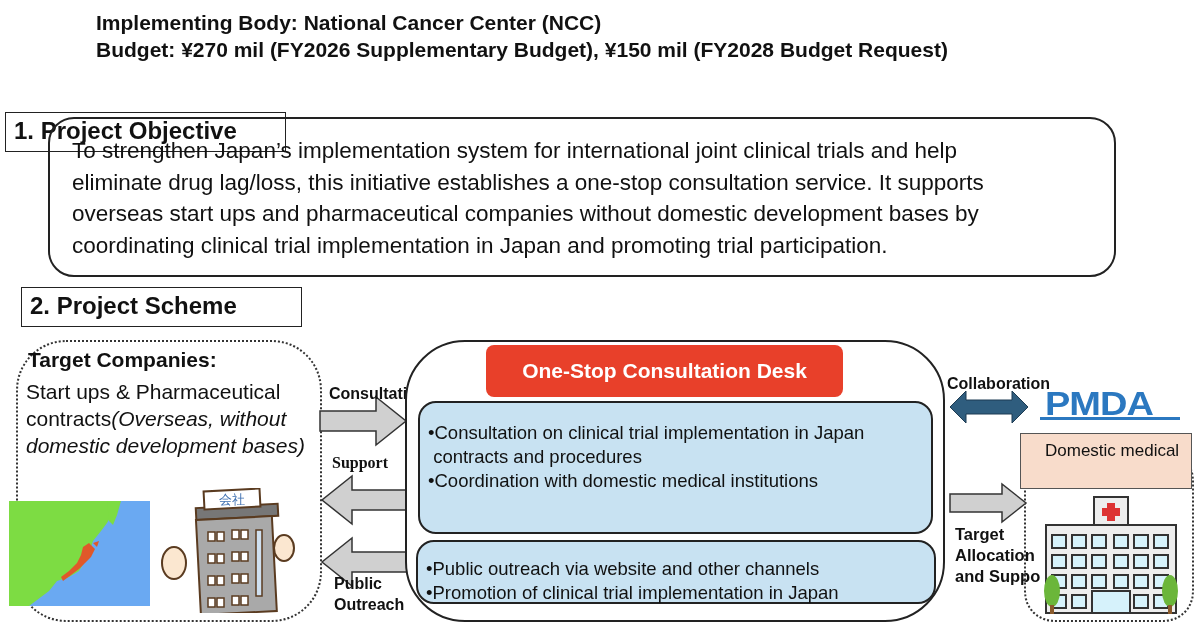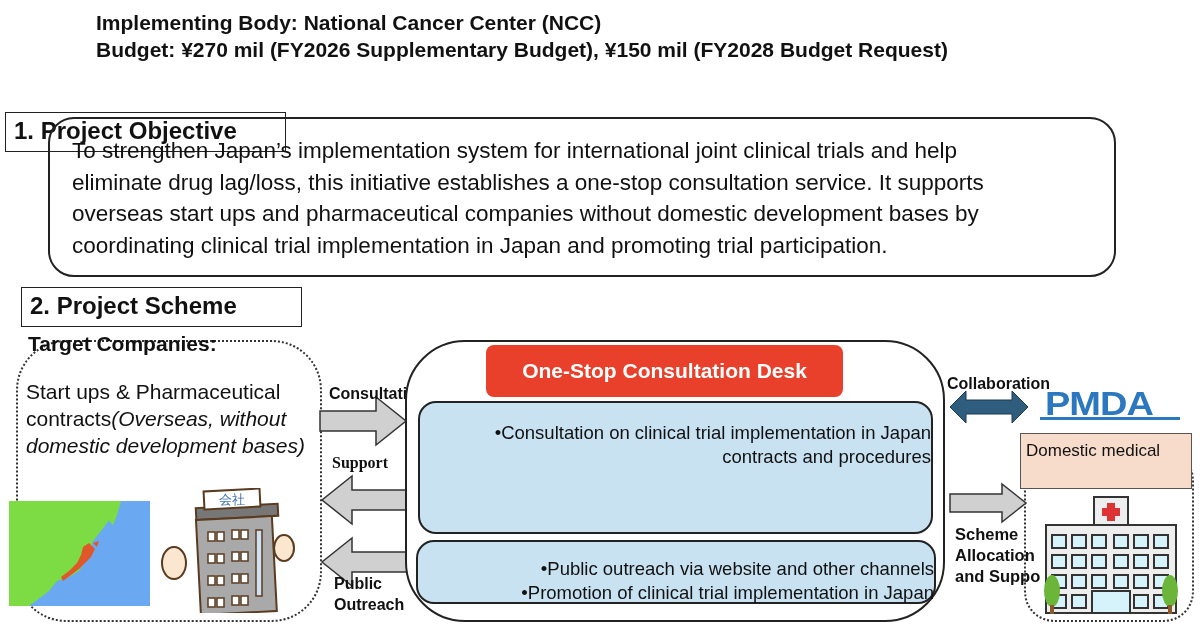--- a/index.html
+++ b/index.html
@@ -7,37 +7,37 @@
          font-family:"Liberation Sans", sans-serif; color:#111; }
   .abs { position:absolute; }
   .hdr { font-weight:bold; font-size:21px; line-height:27px; left:96px;text-align:center; }
   .secbox { position:absolute; border:1.5px solid #222; background:#fff;
             font-weight:bold; font-size:24px; padding:0 0 0 8px; box-sizing:border-box; line-height:36px; }
   .objective { position:absolute; left:48px; top:117px; width:1068px; height:160px;
                border:2px solid #222; border-radius:26px; box-sizing:border-box;
                font-size:22.5px; line-height:31.5px; padding:16px 0 0 22px; }
   .target { position:absolute; left:16px; top:340px; width:306px; height:282px;
             border:2.5px dotted #333; border-radius:50px; box-sizing:border-box; }
-  .target-title { position:absolute; left:28px; top:332px; font-weight:bold; font-size:21px; }
+  .target-title { position:absolute; left:28px; top:348px; font-weight:bold; font-size:21px; }
   .target-text { position:absolute; left:26px; top:378px; font-size:21px; line-height:27px; width:330px; }
   .target-text i { font-style:italic; }
   .arrow-label { position:absolute; font-weight:bold; font-size:16px; line-height:21px; }
   .desk { position:absolute; left:405px; top:340px; width:540px; height:282px;
           border:2px solid #222; border-radius:60px; box-sizing:border-box; background:#fff; }
   .desk-title { position:absolute; left:486px; top:345px; width:357px; height:52px;
                 background:#e8402a; border-radius:8px; color:#fff; font-weight:bold;
                 font-size:21px; line-height:52px; text-align:center; }
   .bluebox { position:absolute; background:#c8e2f2; border:2px solid #222; border-radius:18px;
-             box-sizing:border-box; font-size:18.5px; line-height:24px; padding-left:8px;text-align:right; }
+             box-sizing:border-box; font-size:18.5px; line-height:24px; padding-left:8px; }
   .bluebox div { white-space:nowrap; }
   .pmda { position:absolute; left:1045px; top:383px; font-weight:bold; font-size:38px;
           color:#2b78c0; letter-spacing:-1px; font-family:"Liberation Sans", sans-serif; transform:scaleY(0.85); }
   .domestic { position:absolute; left:1020px; top:433px; width:172px; height:56px;
               background:#f8dccb; border:1.5px solid #555; box-sizing:border-box;
-              font-size:17px; line-height:21px; padding:6px 0 0 5px; }
+              font-size:17px; line-height:21px; padding:6px 0 0 24px; }
   .right-dotted { position:absolute; left:1024px; top:450px; width:170px; height:172px;
                   border:2.5px dotted #333; border-radius:30px; box-sizing:border-box; }
 </style>
 </head>
 <body>
 
 <div class="abs hdr" style="top:9px;">Implementing Body: National Cancer Center (NCC)</div>
 <div class="abs hdr" style="top:36px;">Budget: ¥270 mil (FY2026 Supplementary Budget), ¥150 mil (FY2028 Budget Request)</div>
 
 <div class="secbox" style="left:5px; top:84px; width:281px; height:40px;margin-top:28px;">1. Project Objective</div>
@@ -110,20 +110,21 @@
 <div class="arrow-label" style="left:334px; top:573px;">
   <div>Public</div>
   <div>Outreach</div>
 </div>
 
 <div class="desk"></div>
 <div class="desk-title">One-Stop Consultation Desk</div>
 <div class="bluebox" style="left:418px; top:401px; width:515px; height:133px; padding-top:18px;">
   <div>•Consultation on clinical trial implementation in Japan</div>
   <div style="white-space:pre;"> contracts and procedures</div>
+  <div>•Coordination with domestic medical institutions</div>
 </div>
 <div class="bluebox" style="left:416px; top:540px; width:520px; height:64px; padding-top:15px;">
   <div>•Public outreach via website and other channels</div>
   <div>•Promotion of clinical trial implementation in Japan</div>
 </div>
 
 <div class="arrow-label" style="left:947px; top:373px;">Collaboration</div>
 <svg class="abs" style="left:948px; top:389px;" width="82" height="36" viewBox="0 0 82 36">
   <polygon points="2,18 18,2 18,11 64,11 64,2 80,18 64,34 64,25 18,25 18,34" fill="#2f5d7e" stroke="#1d3b52" stroke-width="1"></polygon>
 </svg>
@@ -133,21 +134,21 @@
 
 <div class="right-dotted"></div>
 <div class="domestic">
   <div>Domestic medical</div>
 </div>
 
 <svg class="abs" style="left:948px; top:482px;" width="80" height="42" viewBox="0 0 80 42">
   <polygon points="2,12 54,12 54,2 78,21 54,40 54,30 2,30" fill="#d0d0d0" stroke="#333" stroke-width="1.5"></polygon>
 </svg>
 <div class="arrow-label" style="left:955px; top:524px; font-size:16.5px;">
-  <div>Scheme</div>
+  <div>Target</div>
   <div>Allocation</div>
   <div>and Suppo</div>
 </div>
 
 <svg class="abs" style="left:1044px; top:495px;" width="135" height="120" viewBox="0 0 135 120">
   <rect x="50" y="2" width="34" height="28" fill="#eee" stroke="#333" stroke-width="2"></rect>
   <rect x="63" y="8" width="8" height="18" fill="#d33"></rect>
   <rect x="58" y="13" width="18" height="8" fill="#d33"></rect>
   <rect x="2" y="30" width="130" height="88" fill="#eee" stroke="#333" stroke-width="2"></rect>
   <g fill="#d6f2fb" stroke="#333" stroke-width="2">

